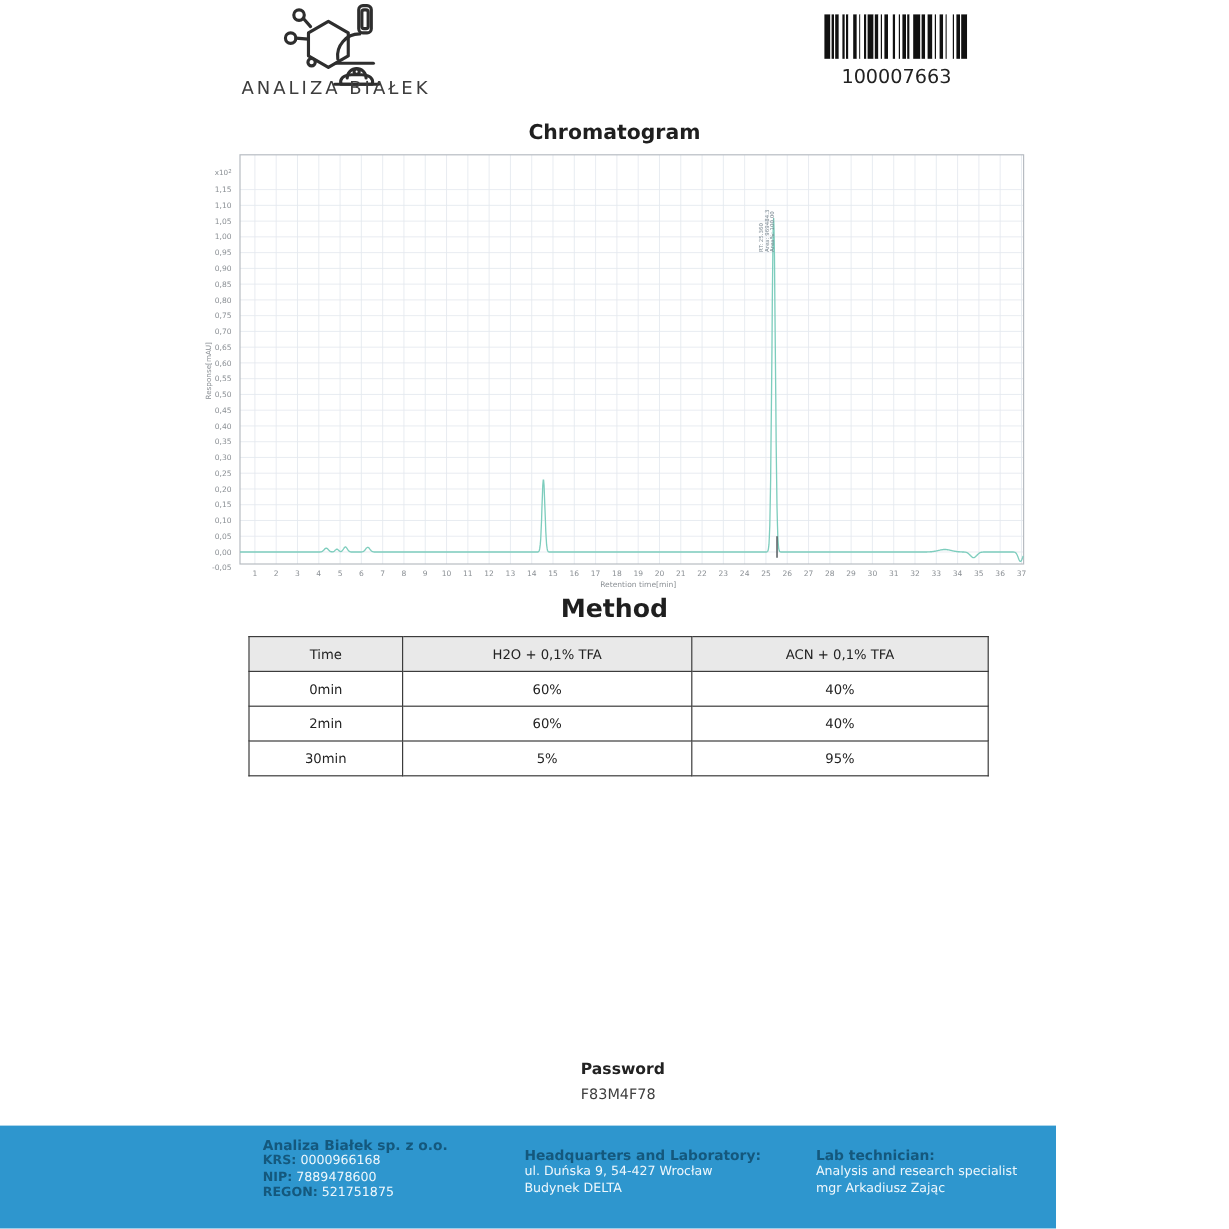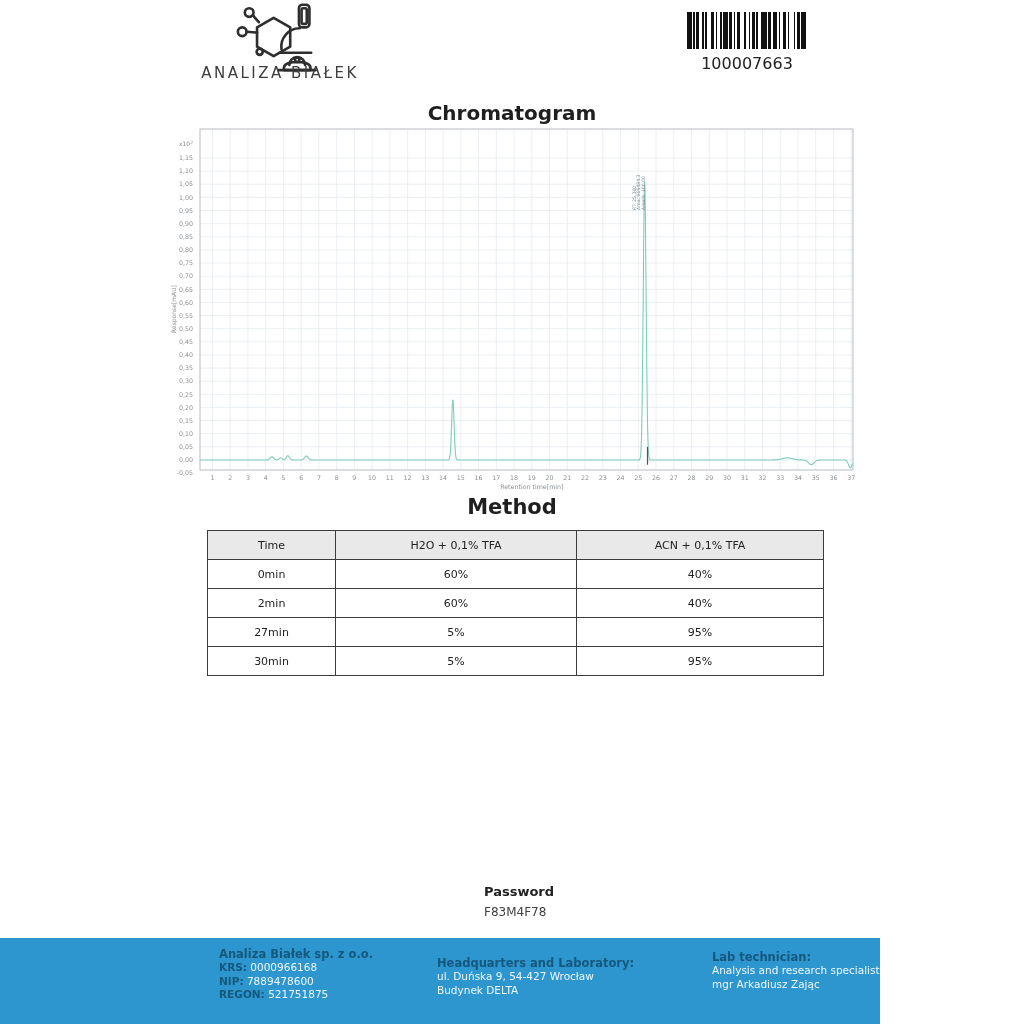--- a/index.html
+++ b/index.html
@@ -8,21 +8,21 @@
         font-family:"DejaVu Sans","Liberation Sans",sans-serif;}
   .abs{position:absolute;}
 
   
   #logo-text{left:190px;top:64px;width:180px;text-align:center;font-size:15px;
              letter-spacing:2.5px;color:#3d3d3d;}
   #barcode-bars{left:687px;top:12px;width:120px;height:37px;display:flex;align-items:stretch;}
   #barcode-number{left:687px;top:54px;width:120px;text-align:center;font-size:16px;color:#222;}
 
   
-  #chart-title{left:0;top:101px;width:1024px;text-align:center;font-size:20px;font-weight:bold;color:#1f1f1f;}
+  #chart-title{left:0;top:101px;width:1024px;text-align:center;font-size:17px;font-weight:bold;color:#1f1f1f;}
   #method-title{left:0;top:495px;width:1024px;text-align:center;font-size:21px;font-weight:bold;color:#1f1f1f;}
 
   
   #chart-wrap{left:0;top:126px;width:1024px;height:375px;}
 
   
   #method-table{left:207px;top:530px;width:613px;border-collapse:collapse;table-layout:fixed;}
   #method-table th,#method-table td{border:1px solid #3c3c3c;text-align:center;
       font-size:11px;color:#222;height:28px;padding:0;font-weight:normal;}
   #method-table th{background:#e9e9e9;}
@@ -32,21 +32,21 @@
   #password-label{left:484px;top:884px;font-size:13px;font-weight:bold;color:#222;}
   #password-value{left:484px;top:905px;font-size:12px;color:#3f3f3f;}
 
   
   #footer{left:0;top:938px;width:880px;height:86px;background:#2e96ce;}
   .f-title{font-size:11.5px;font-weight:bold;color:#14587d;line-height:14px;}
   .f-line{font-size:10.5px;color:#eef7fc;line-height:13.5px;}
   .f-label{font-weight:bold;color:#14587d;}
   #footer-col1{left:219px;top:9px;}
   #footer-col2{left:437px;top:18px;}
-  #footer-col3{left:680px;top:12px;margin-left:32px;}
+  #footer-col3{left:680px;top:18px;}
 </style>
 </head>
 <body>
 
 <div id="page">
 
   <svg class="abs" style="left:230px;top:2px;" width="96" height="70" viewBox="0 0 110 80">
     <g fill="none" stroke="#2e2e2e" stroke-width="3" stroke-linecap="round" stroke-linejoin="round">
       <path d="M50 18 L69 29 L69 51 L50 62 L31 51 L31 29 Z"></path>
       <circle cx="22" cy="12" r="5"></circle>
@@ -273,25 +273,20 @@
         <td>0min</td>
         <td>60%</td>
         <td>40%</td>
       </tr>
       <tr>
         <td>2min</td>
         <td>60%</td>
         <td>40%</td>
       </tr>
       <tr>
-        <td>27min</td>
-        <td>5%</td>
-        <td>95%</td>
-      </tr>
-      <tr>
         <td>30min</td>
         <td>5%</td>
         <td>95%</td>
       </tr>
     </tbody>
   </table>
 
   <div class="abs" id="password-label">Password</div>
   <div class="abs" id="password-value">F83M4F78</div>
 

